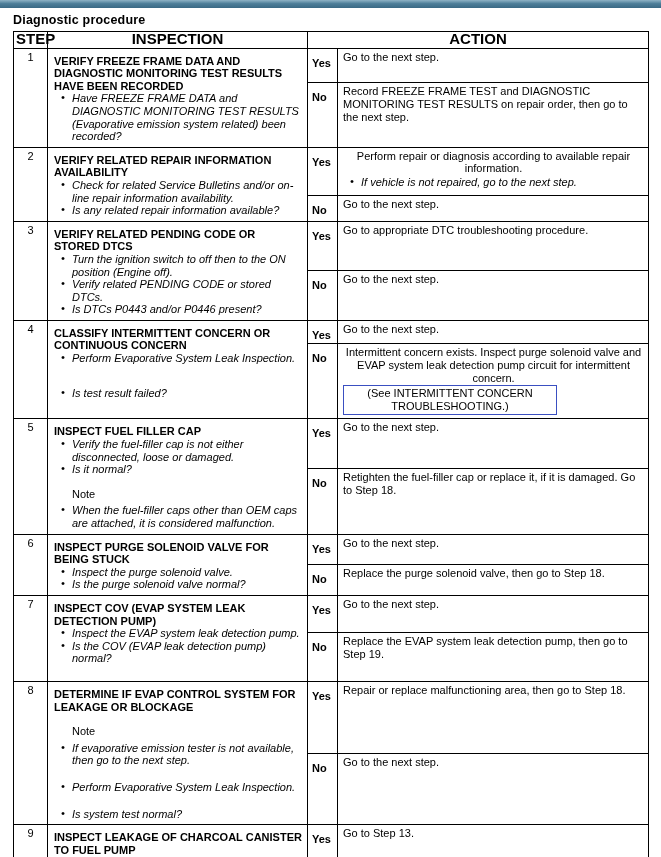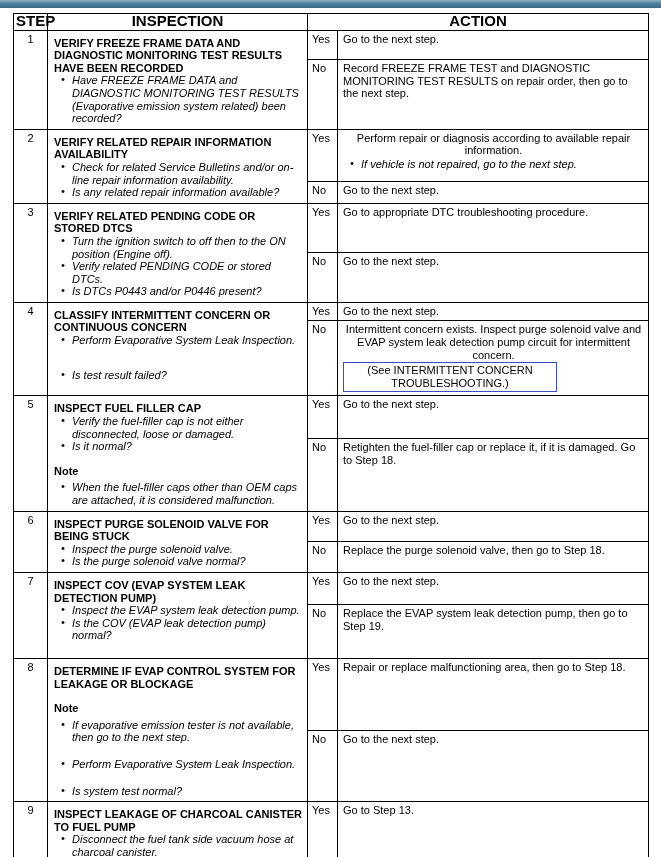--- a/index.html
+++ b/index.html
@@ -12,42 +12,43 @@
     position:absolute; top:0; left:0; width:661px; height:8px;
     background:linear-gradient(180deg, var(--accent_top) 0%, var(--accent_mid) 45%, var(--accent_bottom) 100%);
   }
   .content { padding:13px 13px 0 13px; }
   .doc-title { font-weight:bold; font-size:12.5px; margin-bottom:4px; letter-spacing:0.2px; }
   table.diag { border-collapse:collapse; width:635px; table-layout:fixed; }
   .diag th, .diag td { border:1px solid #000; vertical-align:top; line-height:12.6px; }
   .diag thead th { font-weight:bold; text-align:center; padding:1px 2px 2px 2px; font-size:15px; }
   td.step { text-align:center; padding-top:2px; font-size:11px; }
   td.insp { padding:6px 4px 4px 6px; }
-  td.yn   { padding:2px 2px 2px 4px; }
+  td.yn   { padding:8px 2px 2px 4px;font-weight:bold; }
   td.act  { padding:2px 4px 3px 5px; }
   .insp-title { font-weight:bold; }
   .bullet { position:relative; padding-left:18px; margin-top:0;font-style:italic; }
   .bullet::before { content:"\2022"; position:absolute; left:7px; top:-1px; }
-  .note-title { font-weight:bold; }
+  .note-title { font-weight:normal; margin-left:18px; }
   .act-line { margin-bottom:1px;text-align:center; }
   .link-box {
     display:inline-block; border:1px solid var(--link_border);
     width:214px; padding:1px 3px 2px 3px; margin-top:0;text-align:center;
   }
   .gap-4  { height:4px; }
   .gap-12 { height:12px; }
   .gap-14 { height:14px; }
   .gap-22 { height:22px; }
 </style>
 </head>
 <body>
 
 <div class="page">
   <div class="top-bar"></div>
   <div class="content">
+    <div class="doc-title">Diagnostic procedure</div>
 
     <table class="diag">
       <colgroup>
         <col style="width:34px">
           <col style="width:260px">
           <col style="width:30px">
           <col style="width:311px">
       </colgroup>
       <thead>
         <tr>

